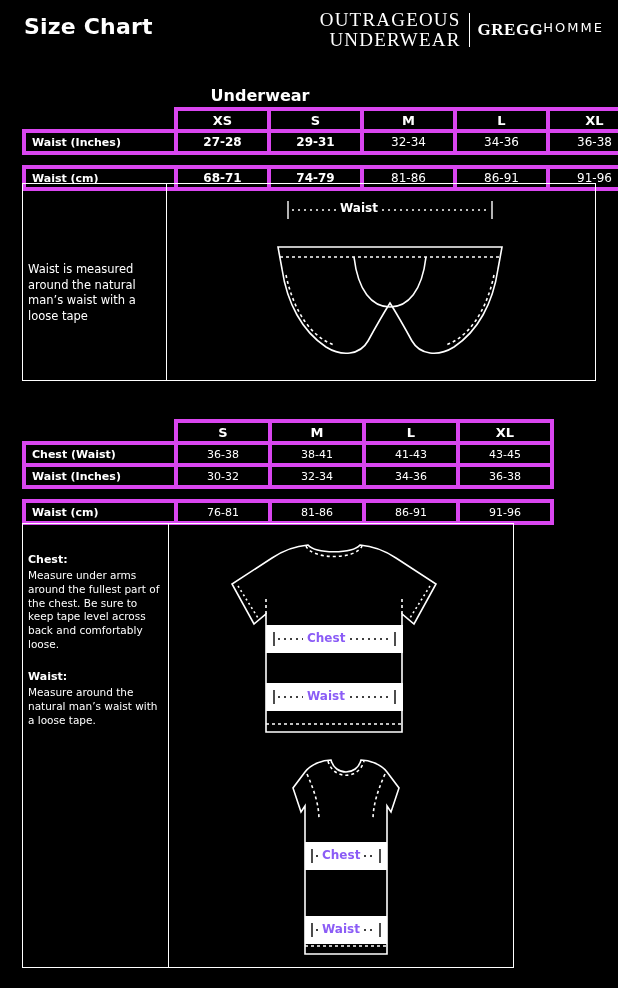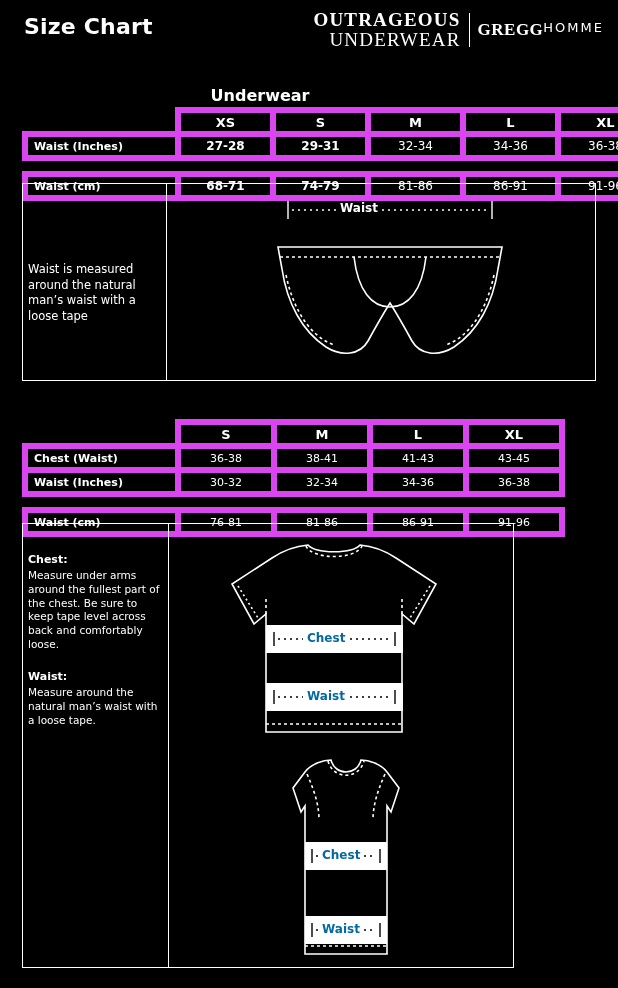--- a/index.html
+++ b/index.html
@@ -41,21 +41,20 @@
     position: absolute;
     right: 14px;
     top: 10px;
     text-align: right;
     line-height: 1.05;
   }
   .brand-outrageous {
     font-size: 19px;
     letter-spacing: 1.2px;
     font-family: "Liberation Serif", serif;
-    font-weight: bold;
   }
   .brand-underwear {
     font-size: 19px;
     letter-spacing: 1.2px;
     font-family: "Liberation Serif", serif;
   }
   .brand-divider {
     width: 1px;
     background: #ffffff;
     height: 34px;
@@ -101,21 +100,21 @@
   
   table {
     border-collapse: collapse;
     table-layout: fixed;
   }
   .sizetable {
     position: absolute;
     font-size: 11px;
   }
   .sizetable td, .sizetable th {
-    border: 6px solid #d946ef;
+    border: 4px solid #d946ef;
     text-align: center;
     padding: 1px 2px;
     height: 16px;
     font-weight: normal;
   }
   .sizetable .hdr {
     font-weight: bold;
     font-size: 13px;
   }
   .sizetable .rowlabel {
@@ -229,21 +228,21 @@
   .meas-label {
     position: absolute;
     font-size: 12px;
     font-weight: bold;
     color: #ffffff;
     background: #000000;
     padding: 0 4px;
     white-space: nowrap;
   }
   .meas-label.dark {
-    color: #0369a1;
+    color: #8b5cf6;
     background: #ffffff;
   }
 </style>
 </head>
 <body>
 
 <div class="page">
 
   <div class="header">
     <div class="chart-title">Size Chart</div>

